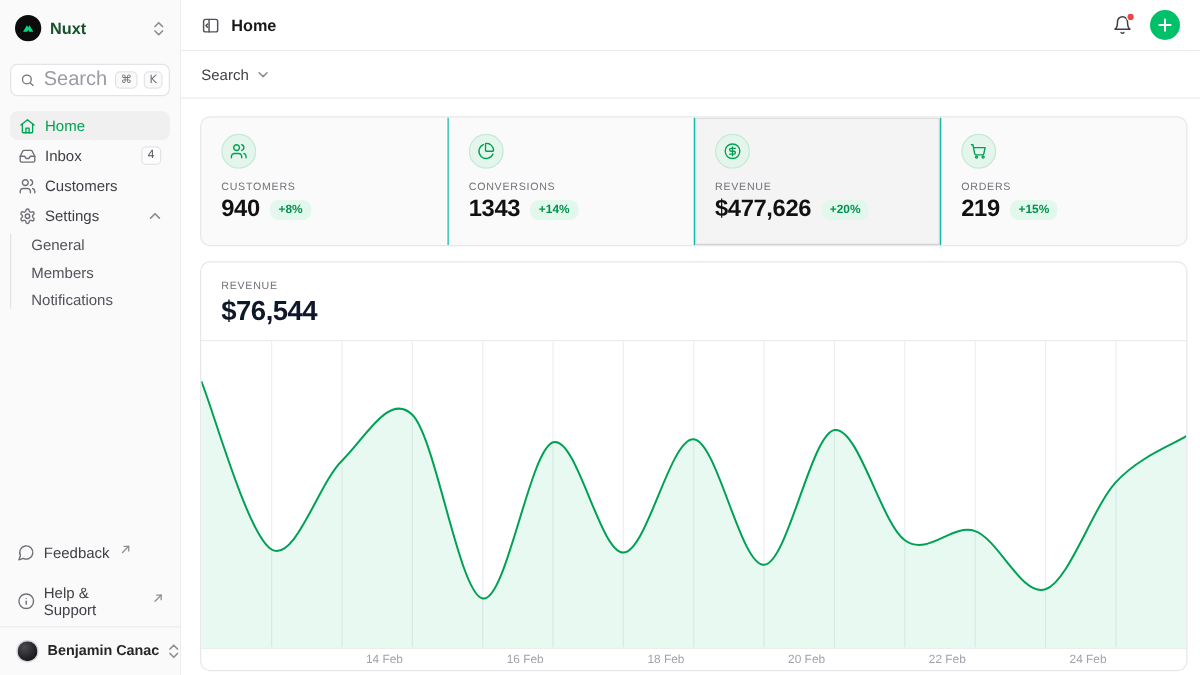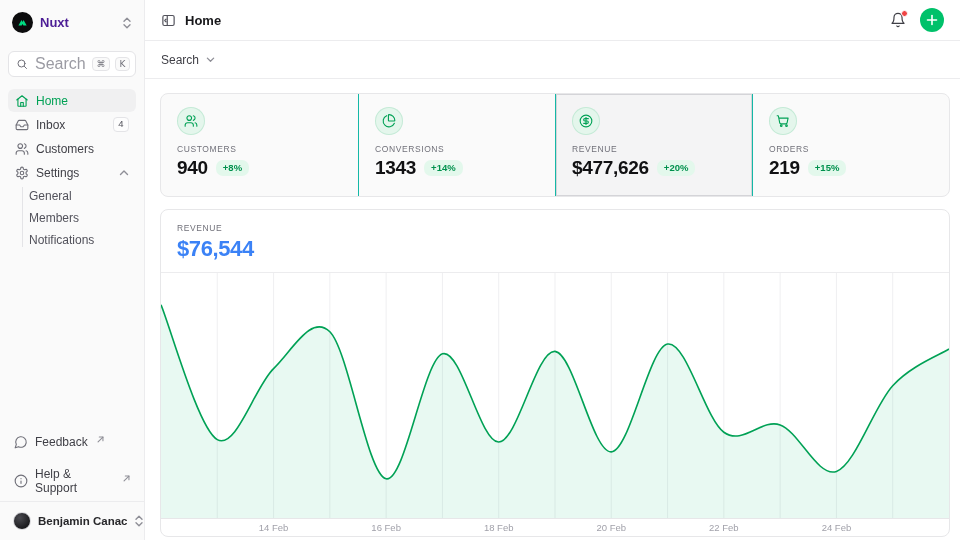--- a/index.html
+++ b/index.html
@@ -16,21 +16,21 @@
   .sidebar {
     width:145px; min-width:145px; height:540px;
     background:#FAFAFA; border-right:1px solid #ECECEE;
     display:flex; flex-direction:column; padding:8px 8px 10px;
   }
   .brand-row { display:flex; align-items:center; gap:7px; padding:4px 4px; }
   .brand-logo {
     width:21px; height:21px; border-radius:50%; background:#0C0C0D;
     display:flex; align-items:center; justify-content:center; flex:none;
   }
-  .brand-name { font-size:13px; font-weight:700; color:#4c1d95; }
+  .brand-name { font-size:13px; font-weight:700; color:#14532d; }
   .selector-icon { margin-left:auto; color:#8E8E96; display:flex; }
 
   .search-box {
     margin-top:14px; height:26px; border:1px solid #E4E4E7; border-radius:6px;
     background:#FFFFFF; display:flex; align-items:center; gap:5px; padding:0 5px 0 7px;
   }
   .search-box .sicon { color:#71717A; display:flex; flex:none; }
   .search-box input {
     border:0; outline:0; background:transparent; min-width:0; flex:1;
     font-family:inherit; font-size:16px; color:#3F3F46;
@@ -48,21 +48,21 @@
     border-radius:6px; font-size:12px; color:#3F3F46; cursor:pointer;
   }
   .nav-item .nicon { display:flex; color:#6F6F78; flex:none; }
   .nav-item.active { background:#F0F0F1; color:#00A155; font-weight:400; }
   .nav-item.active .nicon { color:#00A155; }
   .count-badge {
     margin-left:auto; font-size:9.5px; color:#52525B; background:#FDFDFD;
     border:1px solid #E4E4E7; border-radius:4px; padding:0.5px 4.5px; line-height:1.3;
   }
   .chev-right { margin-left:auto; color:#8E8E96; display:flex; }
-  .subtree { position:relative; margin-left:14px; padding-left:1px; display:flex; flex-direction:column; gap:0; }
+  .subtree { position:relative; padding-left:11px; display:flex; flex-direction:column; gap:0; }
   .subtree:before { content:""; position:absolute; left:0; top:2px; bottom:4px; border-left:1px solid #E4E4E7; }
   .sub-item {
     height:22px; display:flex; align-items:center; font-size:12px; color:#52525B;
     padding:0 6px; border-radius:6px; cursor:pointer;
   }
   .spacer { flex:1; }
 
   .side-footer { display:flex; flex-direction:column; gap:17px; }
   .foot-item { height:22px; padding:0 6px; }
   .ext { margin-left:2px; color:#8E8E96; display:flex; transform:translateY(-3px); }
@@ -129,27 +129,27 @@
     border-radius:7px; padding:2.5px 7px; line-height:1.2;
   }
 
   
   .chart-card {
     margin-top:12px; border:1px solid #E7E7E9; border-radius:8px; background:#fff;
     height:328px; min-height:328px; display:flex; flex-direction:column; overflow:hidden;
   }
   .chart-header { padding:13px 16px 10px; border-bottom:1px solid #ECECEE; }
   .chart-label { font-size:8.5px; letter-spacing:.07em; color:#71717A; }
-  .chart-value { font-size:22px; font-weight:700; letter-spacing:-0.4px; margin-top:3px; color:#3b82f6; }
+  .chart-value { font-size:22px; font-weight:700; letter-spacing:-0.4px; margin-top:3px; color:#0f172a; }
   .plot { flex:1; position:relative; min-height:0; }
   .plot svg { position:absolute; inset:0; width:100%; height:100%; display:block; }
   .x-axis { height:18px; min-height:18px; border-top:1px solid #E7E7E9; position:relative; }
   .x-axis .tick {
     position:absolute; top:3px; transform:translateX(-50%);
-    font-size:9.5px; color:#A1A1AA; white-space:nowrap;
+    font-size:9.5px; color:#A1A1AA; white-space:nowrap;margin-left:34px;
   }
 
   svg.ic { display:block; }
 </style>
 </head>
 <body>
 
 <div class="app">
 
   <aside class="sidebar">

